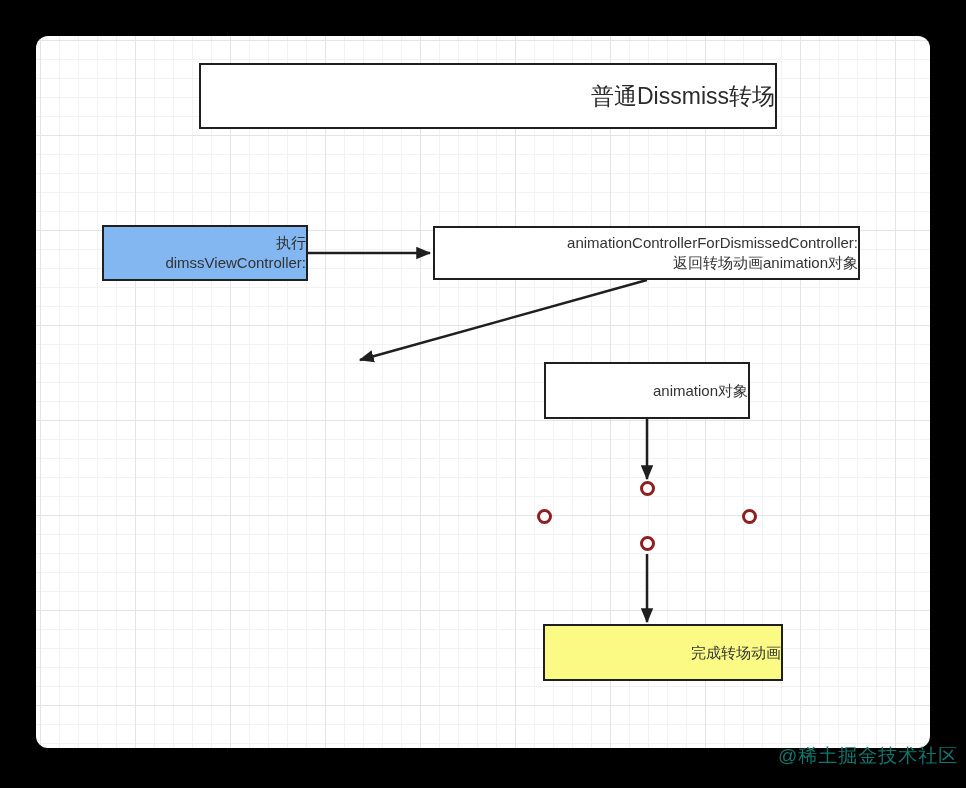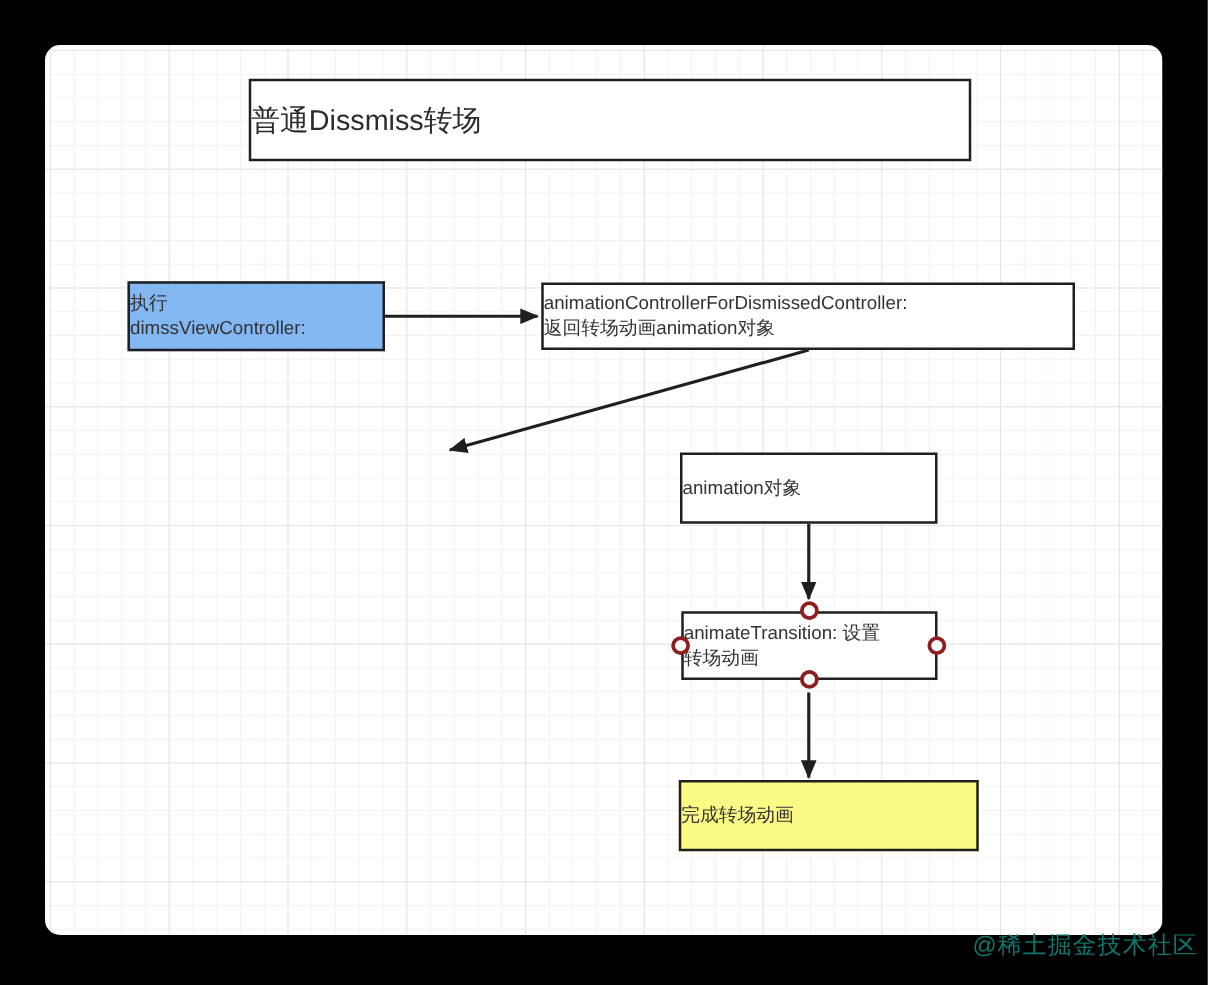--- a/index.html
+++ b/index.html
@@ -25,21 +25,21 @@
     background-position: 4px 4px;
     overflow: visible;
   }
   .node {
     position: absolute;
     border: 2px solid #1f1f1f;
     background: #ffffff;
     color: #333333;
     display: flex;
     flex-direction: column;
-    align-items: flex-start;
+    align-items: flex-end;
     justify-content: center;
     text-align: center;
     font-size: 15px;
     line-height: 20px;
   }
   .node.title-node {
     left: 163px; top: 27px; width: 578px; height: 66px;
     font-size: 23px;
     color: #2b2b2b;
   }
@@ -117,24 +117,20 @@
 
   <div class="node controller-node">
     <div>animationControllerForDismissedController:</div>
     <div>返回转场动画animation对象</div>
   </div>
 
   <div class="node animation-node">
     <div>animation对象</div>
   </div>
 
-  <div class="node transition-node">
-    <div>animateTransition: 设置</div>
-    <div>转场动画</div>
-  </div>
 
   <div class="handle h-top"></div>
   <div class="handle h-bottom"></div>
   <div class="handle h-left"></div>
   <div class="handle h-right"></div>
 
   <div class="node done-node">
     <div>完成转场动画</div>
   </div>
 

